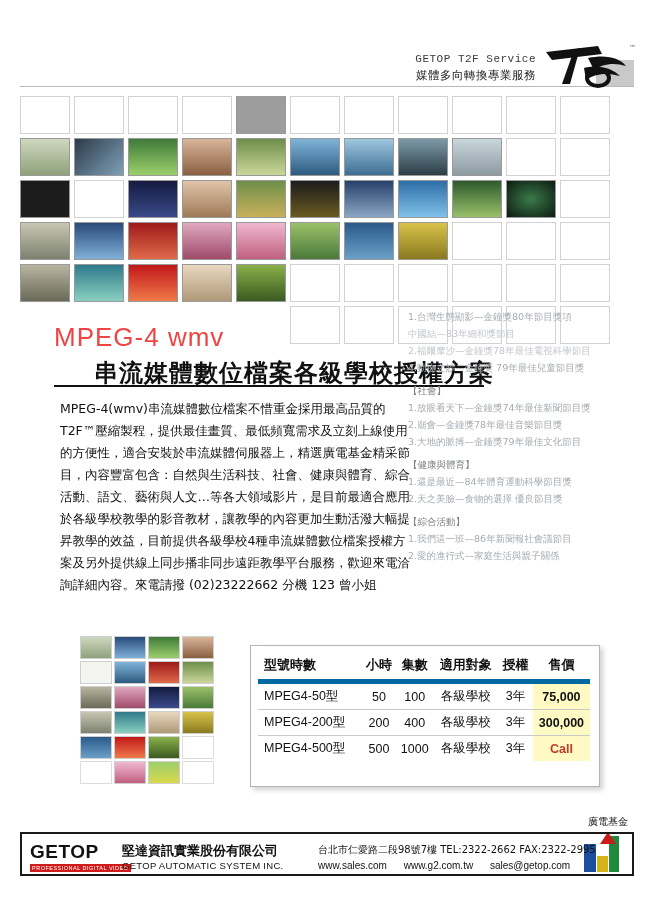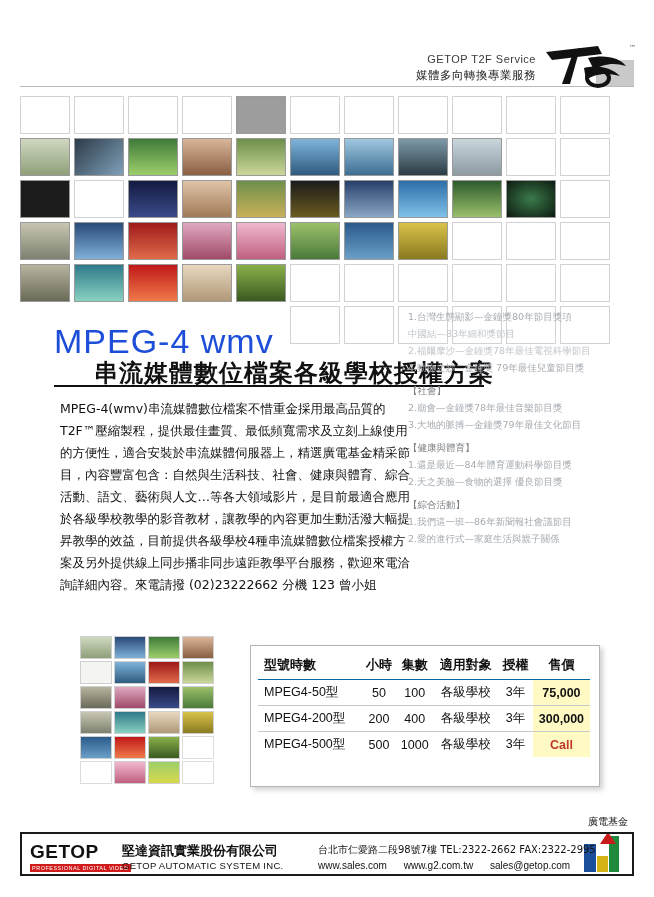--- a/index.html
+++ b/index.html
@@ -32,21 +32,21 @@
     left: 596px; top: 60px;
     width: 38px; height: 26px;
     background: #c9c9c9;
   }
   .brand-line1 {
     position: absolute;
     right: 118px; top: 53px;
     font-size: 11px;
     color: #3a3a3a;
     letter-spacing: .5px;
-    font-family: Liberation Sans, sans-serif;
+    font-family: Liberation Mono, monospace;
   }
   .brand-line2 {
     position: absolute;
     right: 118px; top: 68px;
     font-size: 11.5px;
     color: #222;
     letter-spacing: .5px;
   }
   .t2f-logo {
     position: absolute;
@@ -77,22 +77,22 @@
     border: 1px solid #d2d2d2;
     box-sizing: border-box;
     background: #ffffff;
   }
   .cell.filled { border-color: #9a9a9a; }
 
   
   .title-main {
     position: absolute;
     left: 54px; top: 322px;
-    font-size: 34px;
-    color: #1d4ed8;
+    font-size: 26px;
+    color: #ef4444;
     letter-spacing: 1px;
     font-family: "Liberation Sans", sans-serif;
   }
   .title-sub {
     position: absolute;
     left: 54px; top: 357px;
     font-size: 24px;
     color: #111;
     font-weight: bold;
     letter-spacing: 1px;
@@ -158,21 +158,21 @@
     width: 332px;
     border-collapse: collapse;
     font-size: 12.5px;
     color: #111;
   }
   table.price th {
     font-weight: bold;
     font-size: 13px;
     padding: 4px 2px 5px 2px;
     text-align: center;
-    border-bottom: 1px solid #0369a1;
+    border-bottom: 5px solid #0369a1;
   }
   table.price th.c-model { text-align: left; padding-left: 6px; }
   table.price td {
     padding: 4px 2px;
     text-align: center;
     border-bottom: 1px solid #c9c9c9;
     font-family: "Liberation Sans", sans-serif;
   }
   table.price td.c-model {
     text-align: left;
@@ -364,20 +364,21 @@
 </div>
 
 <div class="awards">
 
   <div class="aw-item">1.台灣生態顯影—金鐘獎80年節目獎項</div>
   <div class="aw-faint">  中國結—83年細和獎節目</div>
   <div class="aw-faint">2.福爾摩沙—金鐘獎78年最佳電視科學節目</div>
   <div class="aw-item">4.動物之妙—金鐘獎 79年最佳兒童節目獎</div>
 
   <div class="aw-head">【社會】</div>
+  <div class="aw-item">1.放眼看天下—金鐘獎74年最佳新聞節目獎</div>
   <div class="aw-item">2.廟會—金鐘獎78年最佳音樂節目獎</div>
   <div class="aw-item">3.大地的脈搏—金鐘獎79年最佳文化節目</div>
 
   <div class="aw-head">【健康與體育】</div>
   <div class="aw-item">1.還是最近—84年體育運動科學節目獎</div>
   <div class="aw-item">2.天之美臉—食物的選擇 優良節目獎</div>
 
   <div class="aw-head">【綜合活動】</div>
   <div class="aw-item">1.我們這一班—86年新聞報社會議節目</div>
   <div class="aw-item">2.愛的進行式—家庭生活與親子關係</div>

